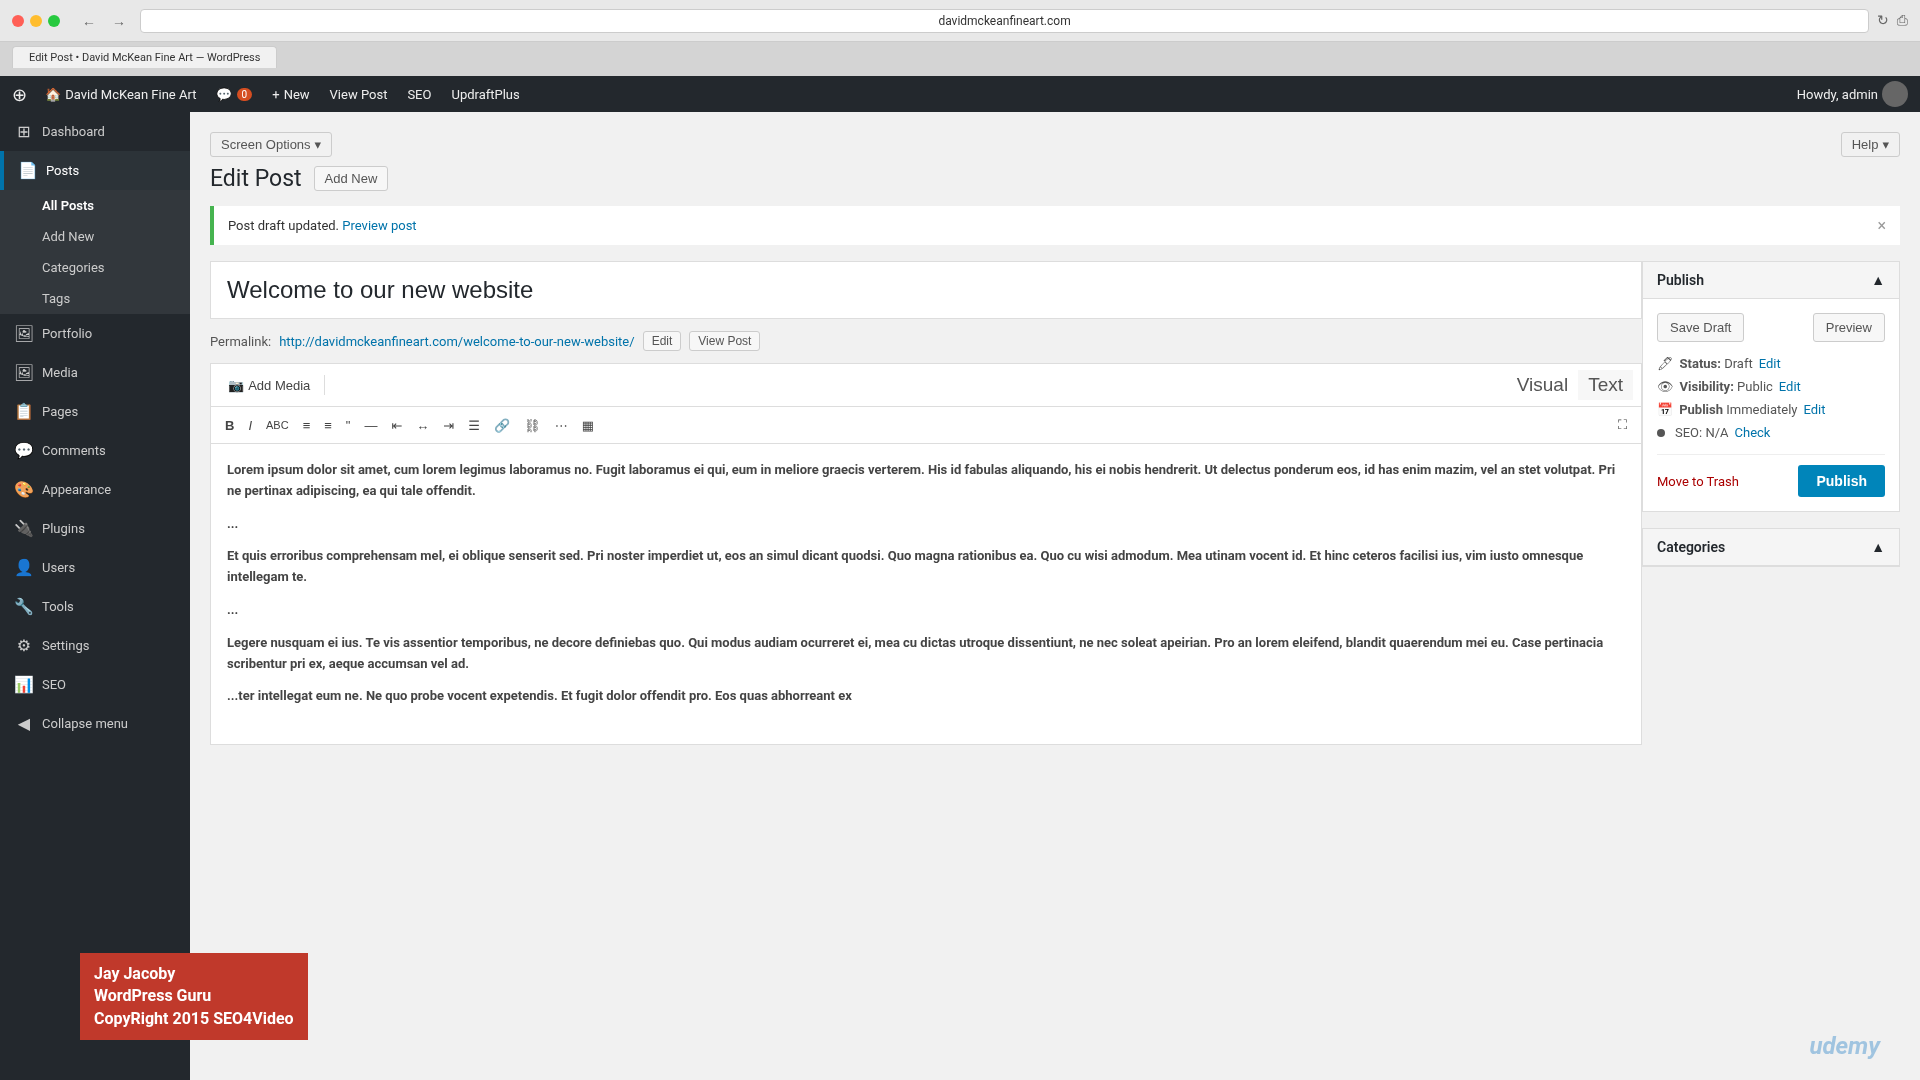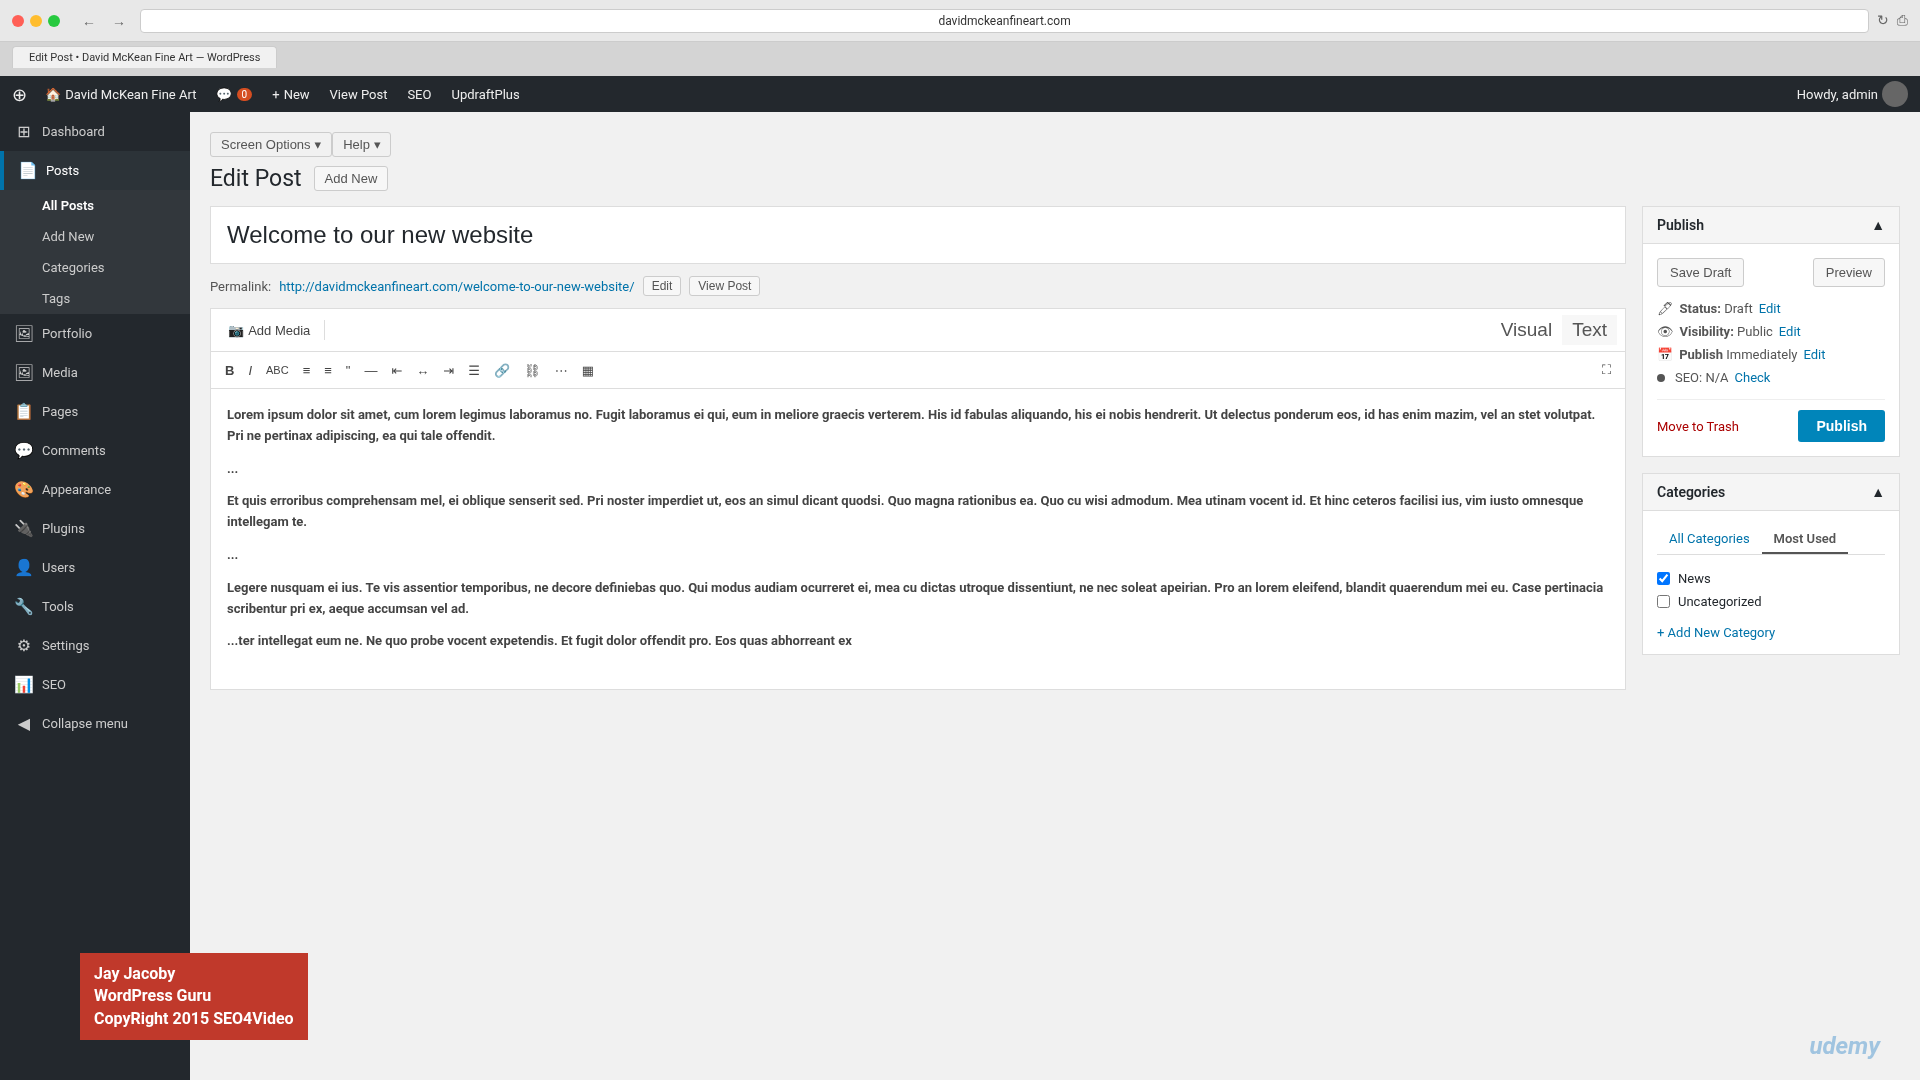--- a/index.html
+++ b/index.html
@@ -120,22 +120,23 @@
     .wp-main {
       flex: 1;
       padding: 20px 20px 20px 20px;
       overflow-y: auto;
       background: #f1f1f1;
     }
 
     
     .screen-options-bar {
       display: flex;
-      justify-content: flex-start;
+      justify-content: space-between;
       margin-bottom: 8px;
+      gap: 8px;
     }
     .screen-options-btn {
       background: #f1f1f1;
       border: 1px solid #ccc;
       border-radius: 3px;
       padding: 4px 10px;
       font-size: 13px;
       cursor: pointer;
       color: #555;
       display: flex;
@@ -169,21 +170,21 @@
       margin-bottom: 16px;
       display: flex;
       align-items: center;
       justify-content: space-between;
     }
     .notification-text { color: #333; font-size: 13px; }
     .notification-link { color: #0073aa; text-decoration: none; }
     .notification-close { color: #999; cursor: pointer; font-size: 16px; }
 
     
-    .editor-layout { display: flex; gap: 16px; }
+    .editor-layout { display: flex; }
     .editor-main { flex: 1; }
     .editor-sidebar { width: 258px; flex-shrink: 0; }
 
     
     .post-title-area {
       background: white;
       border: 1px solid #ddd;
       padding: 14px 16px;
       margin-bottom: 12px;
     }
@@ -504,20 +505,27 @@
         <span>Help</span>
         <span>▾</span>
       </button>
     </div>
 
     <div class="page-header">
       <h1 class="page-title">Edit Post</h1>
       <button class="add-new-btn">Add New</button>
     </div>
 
+    <div class="notification-bar">
+      <span class="notification-text">
+        <span>Post draft updated.</span>
+        <a class="notification-link">Preview post</a>
+      </span>
+      <span class="notification-close">×</span>
+    </div>
 
     <div class="editor-layout">
 
       <div class="editor-main">
 
         <div class="post-title-area">
           <input class="post-title-input" type="text" value="Welcome to our new website" style="">
         </div>
 
         <div class="permalink-bar">
@@ -614,37 +622,20 @@
               <button class="publish-btn">Publish</button>
             </div>
           </div>
         </div>
 
         <div class="panel">
           <div class="panel-header">
             <span>Categories</span>
             <span>▲</span>
           </div>
-          <div class="panel-body">
-            <div class="cat-tabs">
-              <div class="cat-tab">All Categories</div>
-              <div class="cat-tab active">Most Used</div>
-            </div>
-            <ul class="cat-list">
-              <li>
-                <input type="checkbox" checked="" style="">
-                <span>News</span>
-              </li>
-              <li>
-                <input type="checkbox" style="">
-                <span>Uncategorized</span>
-              </li>
-            </ul>
-            <a href="#" class="add-category-link">+ Add New Category</a>
-          </div>
         </div>
 
       </div>
 
     </div>
 
   </div>
 
 </div>
 

